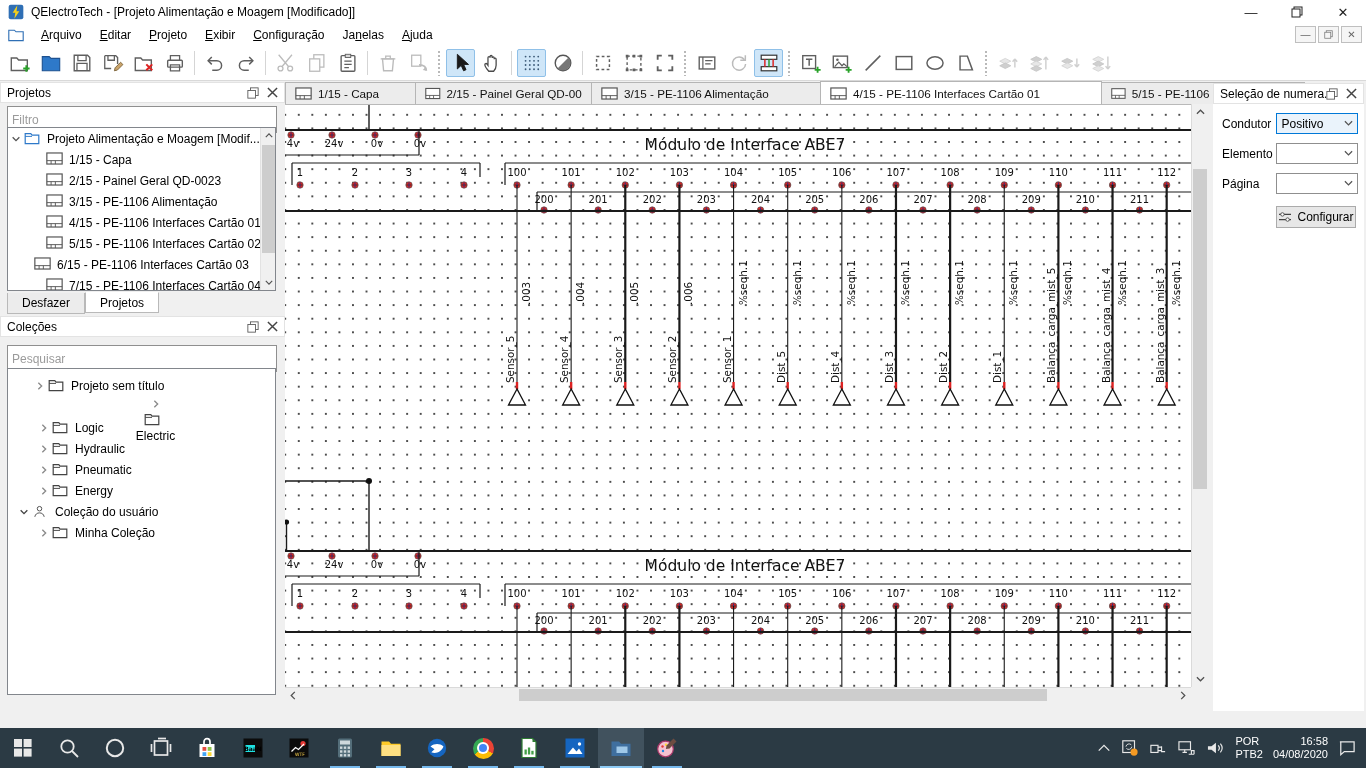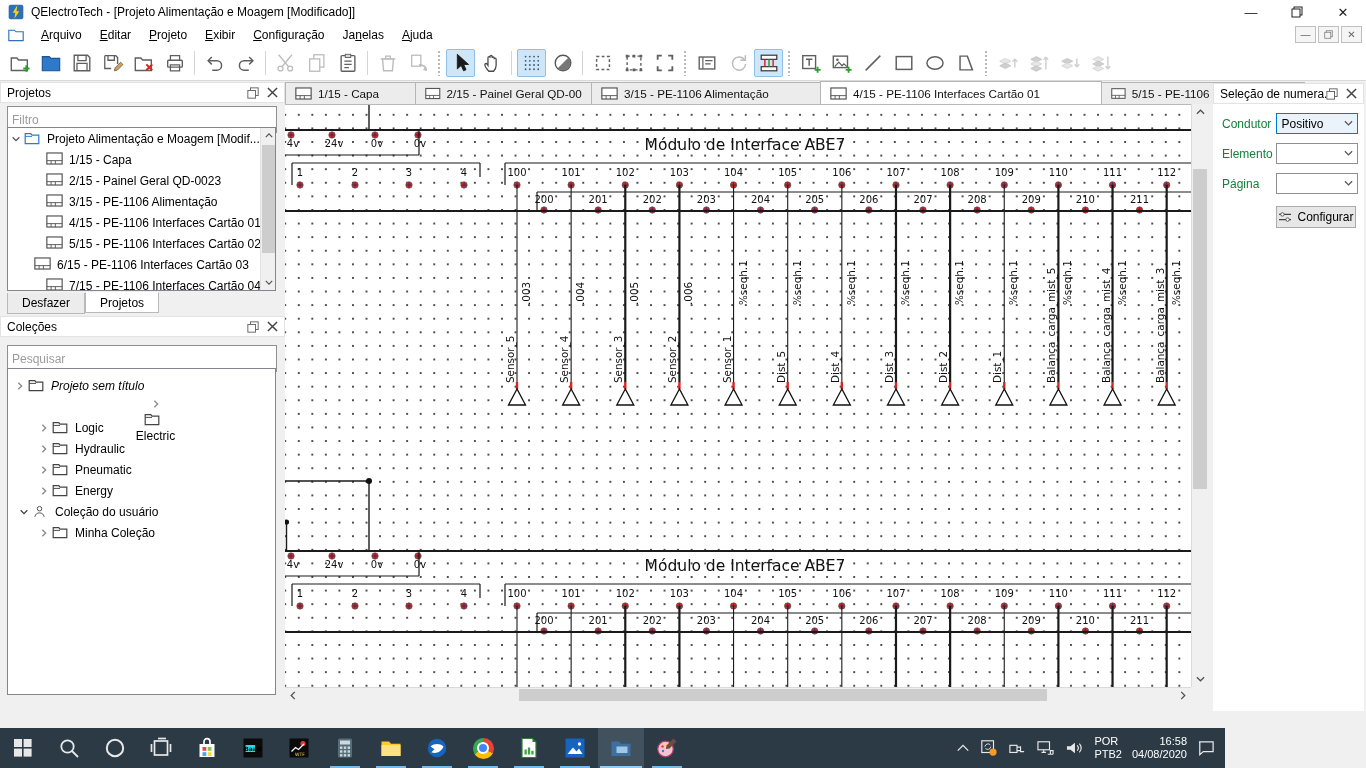--- a/index.html
+++ b/index.html
@@ -45,21 +45,21 @@
   .trow .ticon { width:17px; height:16px; flex:0 0 17px; margin-right:6px; }
   .tree-scroll { position:absolute; right:0; top:0; bottom:0; width:15px; background:#f0f0f0; border-left:1px solid #e2e2e2; }
   .tree-scroll .sarrow { position:absolute; left:0; width:15px; height:15px; display:flex; align-items:center; justify-content:center; }
   .tree-scroll .shandle { position:absolute; left:1px; width:13px; background:#cdcdcd; }
   .dock-tabs { position:absolute; left:7px; bottom:0; display:flex; }
   .dtab { height:21px; padding:0 14px; font-size:12px; display:flex; align-items:center; border:1px solid #b9b9b9; background:#ececec; color:#000; border-top:none; }
   .dtab.sel { background:#fff; border-top:1px solid #fff; margin-top:-1px; }
 
   
   .numrow { display:flex; align-items:center; margin:9px 6px 0 9px; }
-  .numrow .nlabel { font-size:12px; color:#15803d; width:56px; }
+  .numrow .nlabel { font-size:12px; color:#000000; width:56px; }
   .combo { margin-left:auto; width:86px; height:21px; border:1px solid #8f8f8f; background:#fff; display:flex; align-items:center; font-size:12px; padding-left:5px; color:#000; position:relative; }
   .combo.focus { border:1px solid #0078d7; background:#eaf3fb; }
   .combo .cchev { position:absolute; right:4px; top:6px; }
   .cfgbtn { margin:12px 8px 0 auto; width:80px; height:22px; border:1px solid #ababab; background:#e7e7e7; display:flex; align-items:center; justify-content:center; gap:5px; font-size:12px; color:#000; }
 
   
   .tabbar { position:absolute; left:0; top:0; width:925px; height:23px; display:flex; align-items:flex-end; background:#f0f0f0; }
   .tab { height:22px; display:flex; align-items:center; gap:6px; padding:0 9px; font-size:11.7px; color:#111; background:#ececec; border:1px solid #b5b5b5; border-bottom:none; margin-right:-1px; white-space:nowrap; overflow:hidden; }
   .tab.active { background:#ffffff; height:23px; }
   .tscroll { width:13px; height:20px; display:flex; align-items:center; justify-content:center; background:#e9f2fa; border:1px solid #bcd6ea; }
@@ -69,21 +69,21 @@
   .canvas { position:absolute; left:0; top:23px; width:906px; height:583px; background:#fff;
     background-image:radial-gradient(circle,#4c4c4c 0.8px,transparent 1.1px);
     background-size:13.55px 13.6px; background-position:7px 3px;
     border-top:1px solid #b9b9b9; }
   .vscroll { position:absolute; left:906px; top:23px; width:17px; height:583px; background:#f0f0f0; border-left:1px solid #dadada; }
   .hscroll { position:absolute; left:0; top:606px; width:906px; height:15px; background:#f0f0f0; border-top:1px solid #dadada; }
   .sb-arrow { position:absolute; display:flex; align-items:center; justify-content:center; background:#f0f0f0; }
   .sb-handle { position:absolute; background:#cdcdcd; }
 
   
-  .taskbar { position:absolute; left:0; top:728px; width:1225px; height:40px; background:#2b3a44; display:flex; align-items:stretch; }
+  .taskbar { position:absolute; left:0; top:728px; width:1366px; height:40px; background:#2b3a44; display:flex; align-items:stretch; }
   .tb-icon { width:46px; height:40px; display:flex; align-items:center; justify-content:center; position:relative; }
   .tb-icon.running::after { content:""; position:absolute; left:8px; right:8px; bottom:0; height:2.5px; background:#76b9ed; }
   .tb-icon.active { background:#41525e; }
   .tb-icon.active::after { left:2px; right:2px; background:#8ecbf5; }
   .tray { margin-left:auto; display:flex; align-items:center; gap:10px; padding-right:10px; color:#fff; }
   .tray .txt2 { font-size:11px; line-height:13px; color:#fff; }
   .tray .txt2.right { text-align:right; }
   .chrome-ball { width:21px; height:21px; border-radius:50%; background:conic-gradient(from -60deg,#ea4335 0 120deg,#4285f4 0 0); position:relative;
     background:conic-gradient(#ea4335 0 33%,#fbbc05 0 66%,#34a853 0 100%); }
   .chrome-ball::before { content:""; position:absolute; left:4.5px; top:4.5px; width:12px; height:12px; border-radius:50%; background:#fff; }
@@ -501,21 +501,21 @@
                 <rect x="1" y="4" width="9" height="9" fill="#fff" stroke="#555"></rect>
               </svg>
             <svg width="11" height="11" viewBox="0 0 12 12">
                 <path d="M1 1l10 10M11 1L1 11" stroke="#444" stroke-width="1.6"></path>
               </svg>
           </div>
         </div>
         <input class="dinput" style="margin-top: 8px;" placeholder="Pesquisar">
         <div class="treebox" style="top:52px; height:327px;" id="collections-tree">
             <div style="height: 6px;"></div>
-            <div class="trow" style="padding-left: 4px; font-style: italic;">
+            <div class="trow" style="padding-left: 24px;">
               <span class="chev">
                 <svg width="10" height="10" viewBox="0 0 12 12">
                   <path d="M4 2l4 4-4 4" fill="none" stroke="#8a8a8a" stroke-width="1.6"></path>
                 </svg>
               </span>
   <span class="ticon">
                 <svg width="16" height="14" viewBox="0 0 20 17">
                   <path d="M1.5 3h7l1.5 2h8.5v10.5H1.5z" fill="#fff" stroke="#444" stroke-width="1.5"></path>
                   <path d="M1.5 6.5h8.5" stroke="#444" stroke-width="1.2"></path>
                 </svg>

